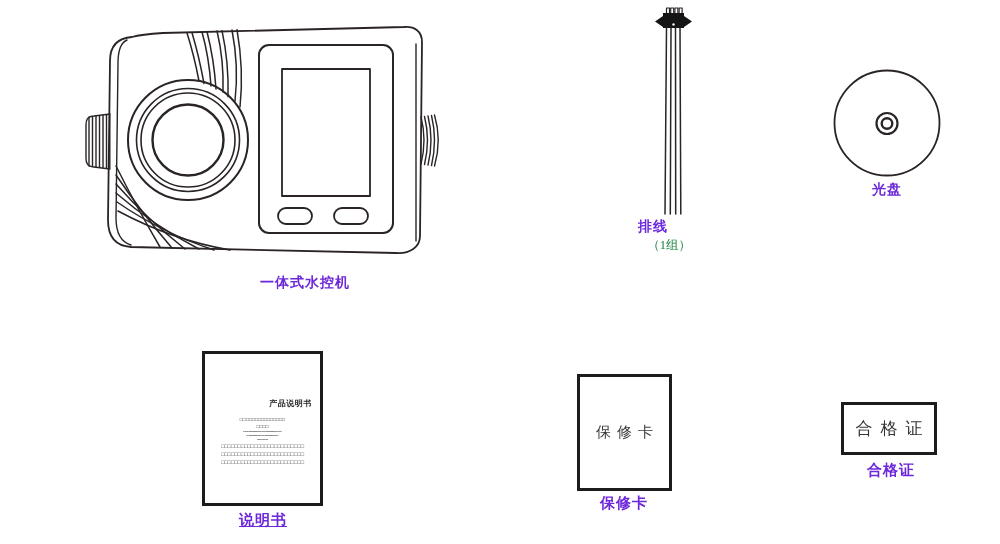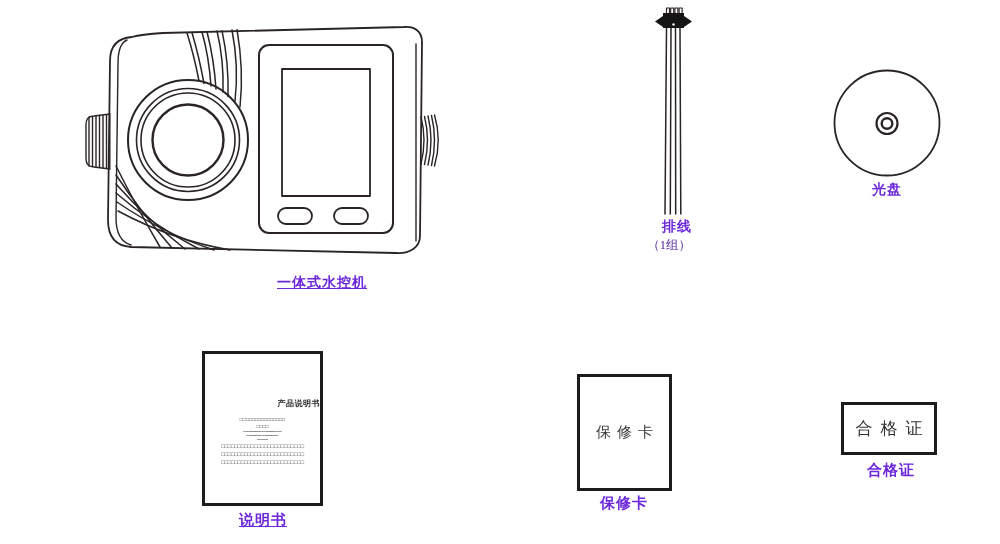--- a/index.html
+++ b/index.html
@@ -6,37 +6,37 @@
   .canvas{
     position:relative;width:1000px;height:544px;background:#ffffff;
     font-family:"Liberation Sans",sans-serif;overflow:hidden;
   }
   .art{position:absolute;left:0;top:0;}
   .lbl{
     position:absolute;transform:translateX(-50%);
     font-weight:bold;color:#6d28d9;font-size:14px;white-space:nowrap;
     letter-spacing:1px;
   }
-  .lbl-device{left:322px;top:274px;text-decoration:underline;}
-  .lbl-cable{left:677px;top:218px;}
+  .lbl-device{left:305px;top:274px;}
+  .lbl-cable{left:653px;top:218px;}
   .note-cable{
     position:absolute;left:669px;top:237px;transform:translateX(-50%);
-    font-family:"Liberation Serif",serif;font-size:12.5px;color:#4c1d95;
+    font-family:"Liberation Serif",serif;font-size:12.5px;color:#15803d;
     white-space:nowrap;
   }
   .lbl-disc{left:887px;top:181px;}
   .lbl-manual{left:263px;top:511px;font-size:15px;text-decoration:underline;}
   .lbl-warranty{left:624px;top:494px;font-size:15px;}
   .lbl-cert{left:891px;top:461px;font-size:15px;}
 
   .doc{position:absolute;box-sizing:border-box;border:3px solid #1c1c1c;background:#fff;}
   .manual{left:202px;top:351px;width:121px;height:155px;}
   .m-title{
-    position:absolute;top:44px;left:0;width:100%;text-align:right;
-    font-size:8px;font-weight:bold;color:#262626;letter-spacing:0.5px;
+    position:absolute;top:44px;left:0;width:100%;text-align:center;
+    font-size:8px;font-weight:bold;color:#262626;letter-spacing:0.5px;padding-left:28px;
   }
   .m-row{
     position:absolute;left:0;width:100%;text-align:center;color:#4a4a4a;
     line-height:1;white-space:nowrap;overflow:hidden;
   }
   .r0{top:63px;font-size:5px;}
   .r1{top:70px;font-size:5px;}
   .r2{top:76px;font-size:3px;color:#333;}
   .r3{top:80px;font-size:3px;color:#333;}
   .r4{top:84px;font-size:3px;color:#333;}

